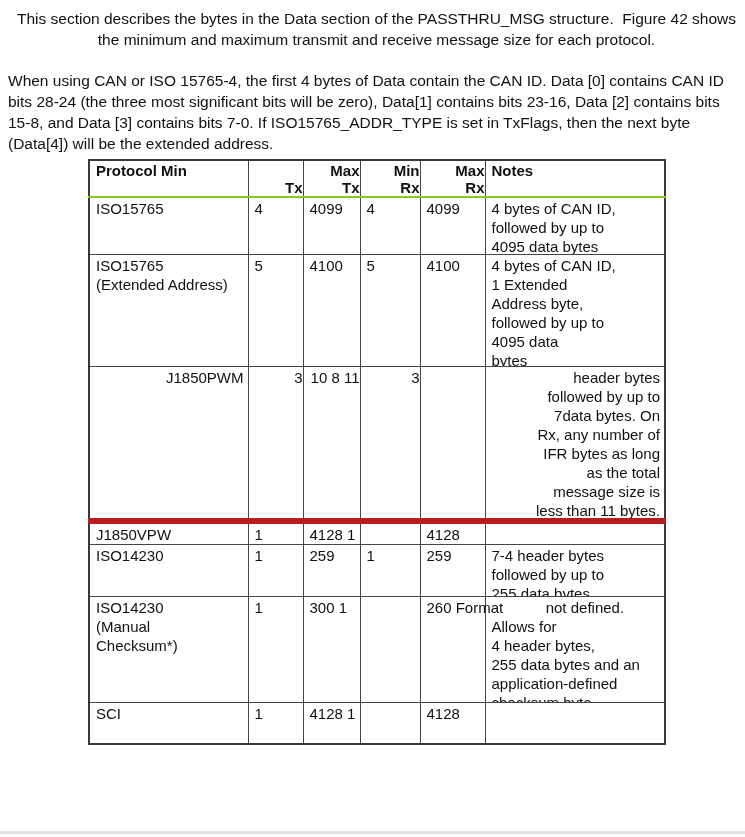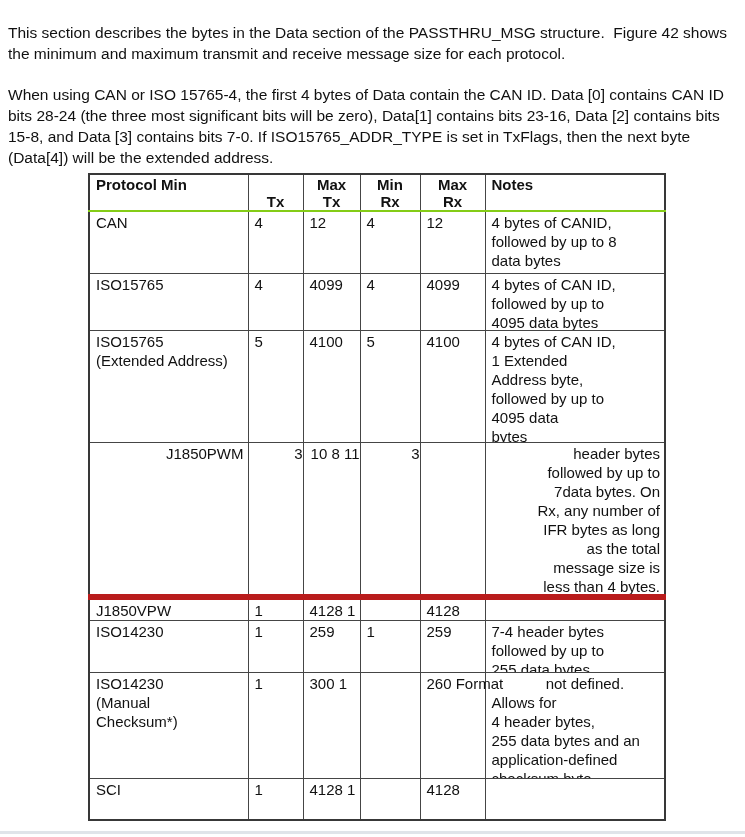--- a/index.html
+++ b/index.html
@@ -20,21 +20,21 @@
     white-space:pre;
   }
   .heading .sec-num{display:inline-block;margin-right:15px;}
   .para{
     margin:0;
     padding-left:8px;
     font-size:15.5px;
     line-height:21px;
     white-space:pre-wrap;
   }
-  .para.p1{margin-top:22px;}
+  .para.p1{margin-top:8px;text-align:center;}
   .para.p2{margin-top:20px;}
   table.msg{
     margin:5px 0 0 88px;
     width:576px;
     table-layout:fixed;
     border-collapse:collapse;
     border:2px solid #383838;
   }
   table.msg th, table.msg td{
     border:1px solid #454545;
@@ -45,21 +45,21 @@
   table.msg thead th{
     border-bottom:2px solid #84cc16;
     font-weight:bold;
     line-height:17px;
     white-space:pre-wrap;
     height:33px;
     text-align:left;
     padding:1px 0 0 6px;
     overflow:hidden;
   }
-  table.msg thead th.center{text-align:center;padding-left:0;}
+  table.msg thead th.center{text-align:right;padding-left:0;}
   .cell{
     box-sizing:border-box;
     padding:1px 4px 0 6px;
     line-height:19px;
     white-space:pre-wrap;
     overflow:hidden;
   }
   
   td.c-min_tx .cell, td.c-max_tx .cell, td.c-min_rx .cell, td.c-max_rx .cell{
     white-space:pre;
@@ -114,42 +114,20 @@
         <th class="center">Max
 Tx</th>
         <th class="center">Min
 Rx</th>
         <th class="center">Max
 Rx</th>
         <th>Notes</th>
       </tr>
     </thead>
     <tbody id="table-body">
-        <tr class="r0">
-          <td class="c-protocol">
-            <div class="cell">CAN</div>
-          </td>
-          <td class="c-min_tx">
-            <div class="cell">4</div>
-          </td>
-          <td class="c-max_tx">
-            <div class="cell">12</div>
-          </td>
-          <td class="c-min_rx">
-            <div class="cell">4</div>
-          </td>
-          <td class="c-max_rx">
-            <div class="cell">12</div>
-          </td>
-          <td class="c-notes">
-            <div class="cell">4 bytes of CANID,
-followed by up to 8
-data bytes</div>
-          </td>
-        </tr>
         <tr class="r1">
           <td class="c-protocol">
             <div class="cell">ISO15765</div>
           </td>
           <td class="c-min_tx">
             <div class="cell">4</div>
           </td>
           <td class="c-max_tx">
             <div class="cell">4099</div>
           </td>
@@ -208,21 +186,21 @@
             <div class="cell"></div>
           </td>
           <td class="c-notes">
             <div class="cell">    header bytes
 followed by up to
 7data bytes. On
 Rx, any number of
 IFR bytes as long
 as the total
 message size is
-less than 4 bytes.</div>
+less than 11 bytes.</div>
           </td>
         </tr>
         <tr class="r4">
           <td class="c-protocol">
             <div class="cell">J1850VPW</div>
           </td>
           <td class="c-min_tx">
             <div class="cell">1</div>
           </td>
           <td class="c-max_tx">

